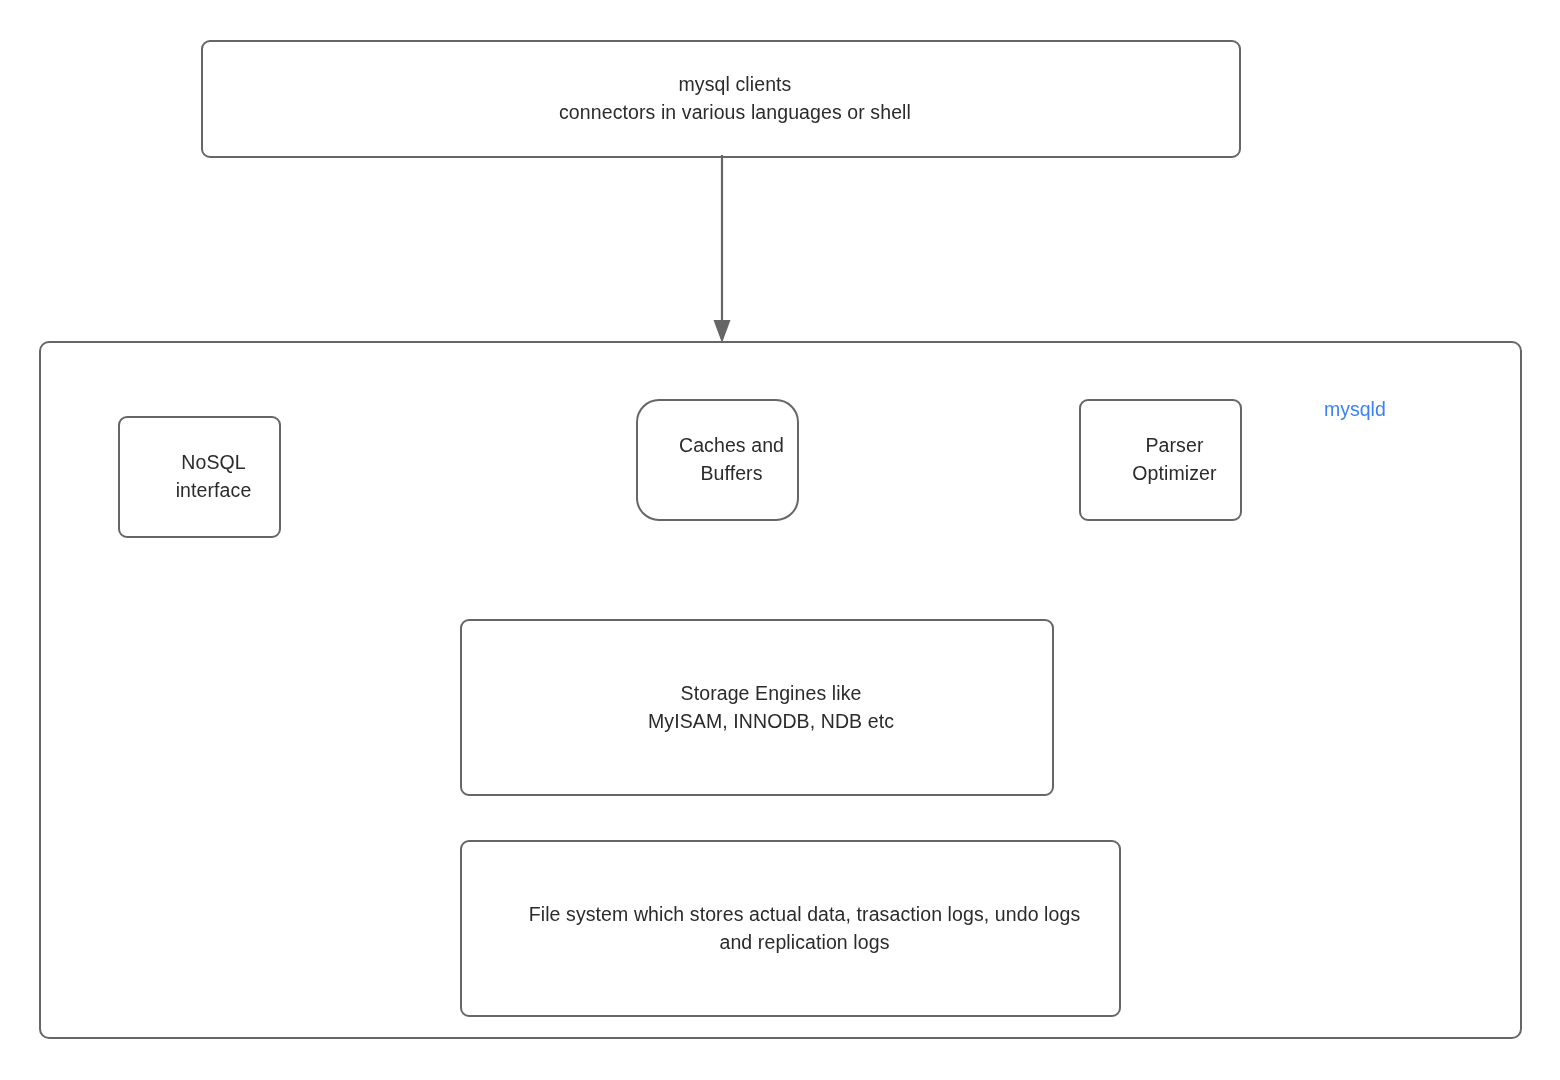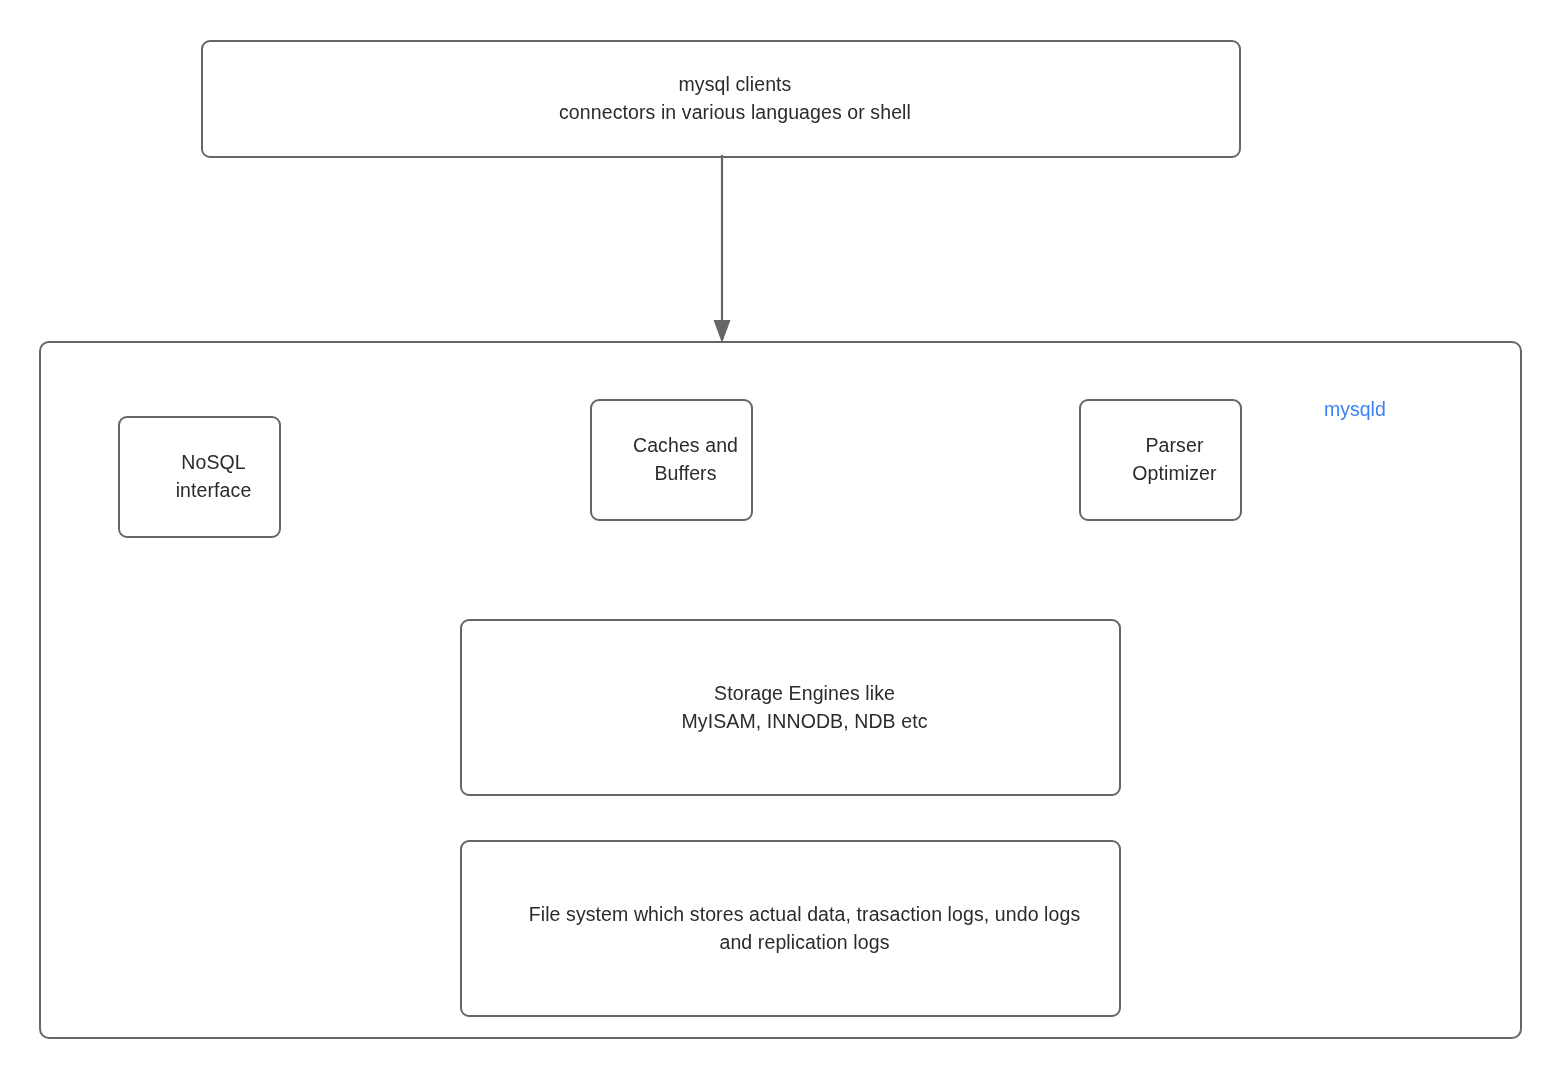--- a/index.html
+++ b/index.html
@@ -68,29 +68,29 @@
   }
 
   
   .component {
     top: 399px;
     width: 163px;
     height: 122px;
   }
   #comp-nosql      { left: 118px; margin-top: 17px; }
   #comp-sql        { left: 379px; }
-  #comp-caches     { left: 590px; }
+  #comp-caches     { left: 636px; border-radius: 23px; }
   #comp-parser     { left: 844px; }
   #comp-optimizer  { left: 1079px; }
 
   
   #storage-box {
     left: 460px;
     top: 619px;
-    width: 661px;
+    width: 594px;
     height: 177px;
   }
   #filesystem-box {
     left: 460px;
     top: 840px;
     width: 661px;
     height: 177px;
   }
 
   

